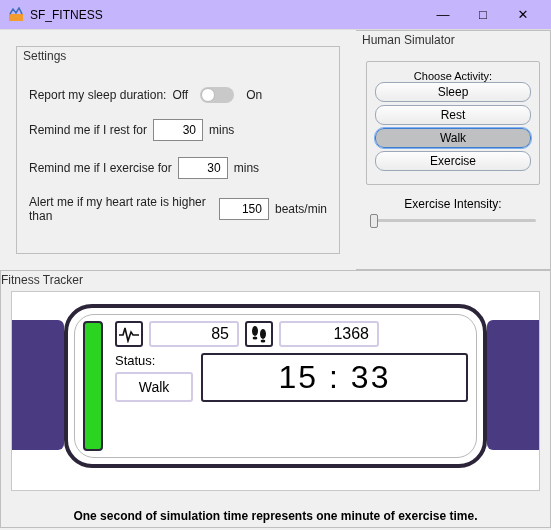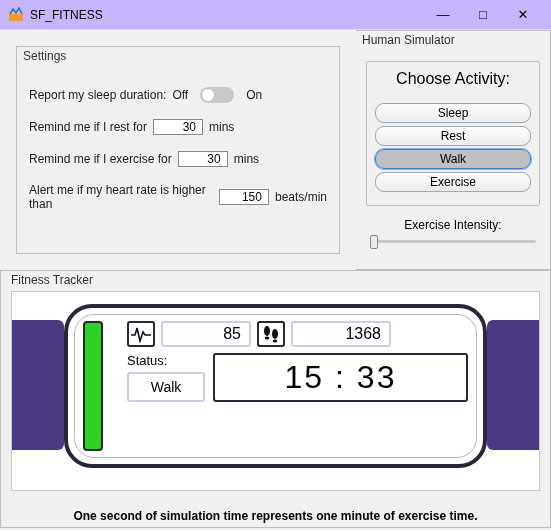--- a/index.html
+++ b/index.html
@@ -6,40 +6,40 @@
   body { font-family: "Segoe UI", Tahoma, sans-serif; font-size: 12px; background: #f0f0f0; width: 551px; height: 530px; overflow: hidden; }
   .titlebar { height: 30px; background: #c4b5fd; display: flex; align-items: center; padding: 0 8px; border-bottom: 1px solid #ddd; }
   .titlebar .icon { width: 16px; height: 16px; margin-right: 6px; display:flex; align-items:center; justify-content:center;}
   .titlebar .title { flex: 1; font-size: 12px; }
   .titlebar .winbtn { width: 40px; height: 30px; display: flex; align-items: center; justify-content: center; font-size: 13px; }
   .content { display: flex; height: 240px; }
   .panel { border: 1px solid #bfbfbf; background: #f0f0f0; position: relative; }
   .panel-title { position: absolute; top: 2px; left: 6px; font-size: 12px; color: #333; }
   .settings { flex: 1; padding: 30px 12px 10px 12px; margin: 16px; }
   .settings .row { display: flex; align-items: center; margin: 10px 0 16px 0; font-size: 12px; color: #222; gap: 6px; }
-  .num-input { width: 50px; height: 16px; border: 1px solid #888; background: #fff; text-align: right; padding-right: 6px; font-size: 12px; }
+  .num-input { width: 50px; height: 22px; border: 1px solid #888; background: #fff; text-align: right; padding-right: 6px; font-size: 12px; }
   .toggle { width: 34px; height: 16px; background: #c9c9c9; border-radius: 8px; position: relative; margin: 0 6px; }
   .toggle .knob { position: absolute; top: 1px; left: 1px; width: 14px; height: 14px; background: #fff; border-radius: 50%; border:1px solid #bbb; }
   .sim { width: 195px; padding: 26px 10px 10px 10px; margin: 0; border-left: none; }
   .group { border: 1px solid #bcbcbc; border-radius: 2px; padding: 8px 8px 10px 8px; margin-top: 4px; }
-  .group-title { text-align: center; font-size: 16px; margin-bottom: 15px; }
+  .group-title { text-align: center; font-size: 11px; margin-bottom: 0; }
   .act-btn { display: block; width: 100%; height: 20px; border: 1px solid #9aa8b8; border-radius: 9px; background: linear-gradient(#fdfdfd,#ececec); margin-bottom: 3px; font-size: 12px; cursor: pointer; }
   .act-btn.selected { background: #bfc0c2; border-color: #3e7ccf; outline: 1px solid #7fb2f0; }
   .intensity-label { text-align: center; margin-top: 12px; font-size: 12px; }
   .slider-wrap { margin-top: 8px; padding: 0 4px; }
   .slider-track { height: 3px; background: #c8c8c8; border-radius: 2px; position: relative; }
   .slider-thumb { position: absolute; top: -5px; left: 0; width: 8px; height: 14px; background: #eaeaea; border: 1px solid #888; border-radius: 2px; }
   .tracker { border: 1px solid #bfbfbf; background: #f0f0f0; padding: 20px 10px 4px 10px; position: relative; height: 258px; }
-  .tracker .panel-title { top: 2px; left: 10px; text-align: right; }
+  .tracker .panel-title { top: 2px; left: 0; text-align: right; }
   .watch-area { background: #fff; border: 1px solid #c8c8c8; height: 200px; position: relative; overflow: hidden; }
   .band { position: absolute; top: 28px; height: 130px; width: 70px; background: #4a3a82; }
   .band.left { left: -18px; border-top-right-radius: 6px; border-bottom-right-radius: 6px; }
   .band.right { right: -18px; border-top-left-radius: 6px; border-bottom-left-radius: 6px; }
   .watch-body { position: absolute; left: 52px; right: 52px; top: 12px; bottom: 22px; background: #fff; border: 4px solid #2c2438; border-radius: 28px; }
-  .watch-inner { position: absolute; inset: 6px; border: 1px solid #b8b8b8; border-radius: 20px; padding: 6px 8px 6px 8px; display: flex; gap: 24px; }
+  .watch-inner { position: absolute; inset: 6px; border: 1px solid #b8b8b8; border-radius: 20px; padding: 6px 8px 6px 8px; display: flex; gap: 12px; }
   .greenbar { width: 20px; background: #2bd421; border: 2px solid #2c2438; border-radius: 4px; }
   .readouts { flex: 1; display: flex; flex-direction: column; gap: 6px; }
   .toprow { display: flex; align-items: center; gap: 6px; }
   .icon-box { width: 28px; height: 26px; border: 2px solid #2c2438; border-radius: 3px; display:flex; align-items:center; justify-content:center; font-size:16px; }
   .valbox { border: 2px solid #d3cbe6; border-radius: 3px; height: 26px; display:flex; align-items:center; justify-content:flex-end; padding-right:8px; font-size: 16px; }
   .valbox.hr { width: 90px; }
   .valbox.steps { width: 100px; }
   .midrow { display: flex; gap: 8px; align-items: stretch; }
   .statuscol { width: 78px; display:flex; flex-direction:column; gap:4px; }
   .status-label { font-size: 13px; }

